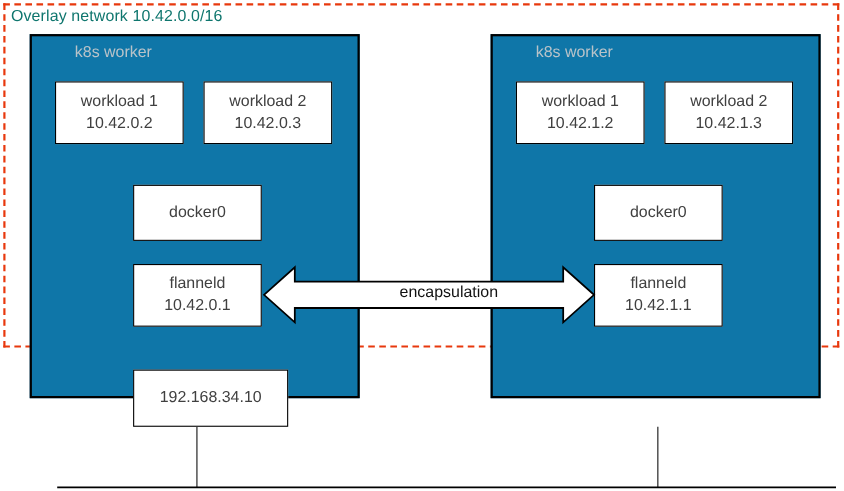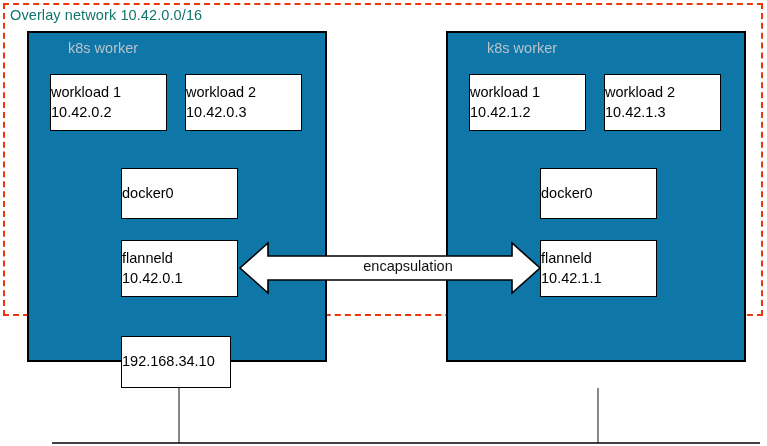--- a/index.html
+++ b/index.html
@@ -51,24 +51,24 @@
     margin-left: 28px;
   }
   
   .node {
     position: absolute;
     background: #ffffff;
     border: 1.6px solid #000000;
     box-sizing: border-box;
     display: flex;
     flex-direction: column;
-    align-items: flex-start;
+    align-items: center;
     justify-content: center;
     font-size: 14.5px;
-    color: #000000;
+    color: #404040;
     line-height: 1.32;
     white-space: nowrap;
   }
   .node .ln { display: block; }
   
   .edge-svg {
     position: absolute;
     left: 0;
     top: 0;
     width: 767px;
@@ -134,21 +134,21 @@
 
   <div class="node" style="left:121px; top:168px; width:117px; height:51px;">
     <span class="ln">docker0</span>
   </div>
 
   <div class="node" style="left:121px; top:240px; width:117px; height:57px;">
     <span class="ln">flanneld</span>
     <span class="ln">10.42.0.1</span>
   </div>
 
-  <div class="node" style="left:121px; top:336px; width:110px; height:52px;">
+  <div class="node" style="left:121px; top:336px; width:141px; height:52px;">
     <span class="ln">192.168.34.10</span>
   </div>
 
   <div class="worker" style="left:446px; top:31px; width:300px; height:331px;">
     <span class="worker-label">k8s worker</span>
   </div>
 
   <div class="node" style="left:469px; top:74px; width:117px; height:57px;">
     <span class="ln">workload 1</span>
     <span class="ln">10.42.1.2</span>

